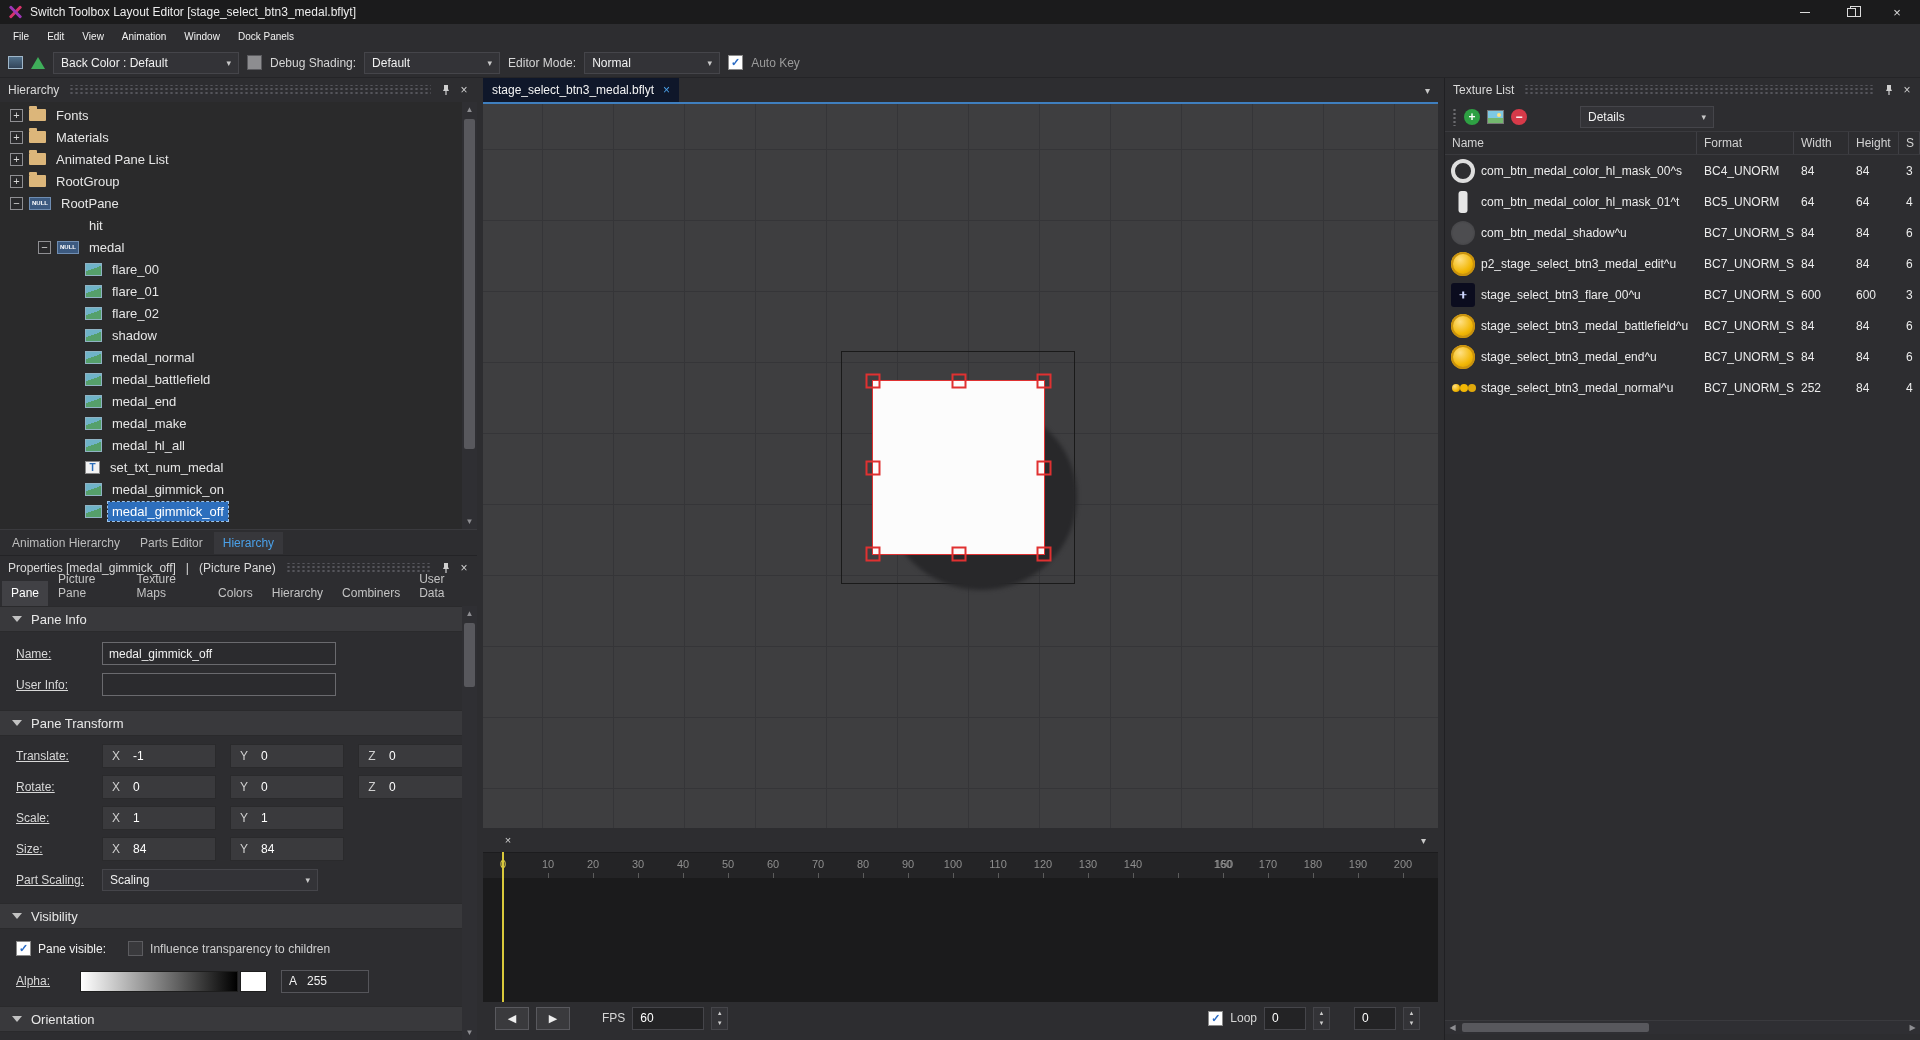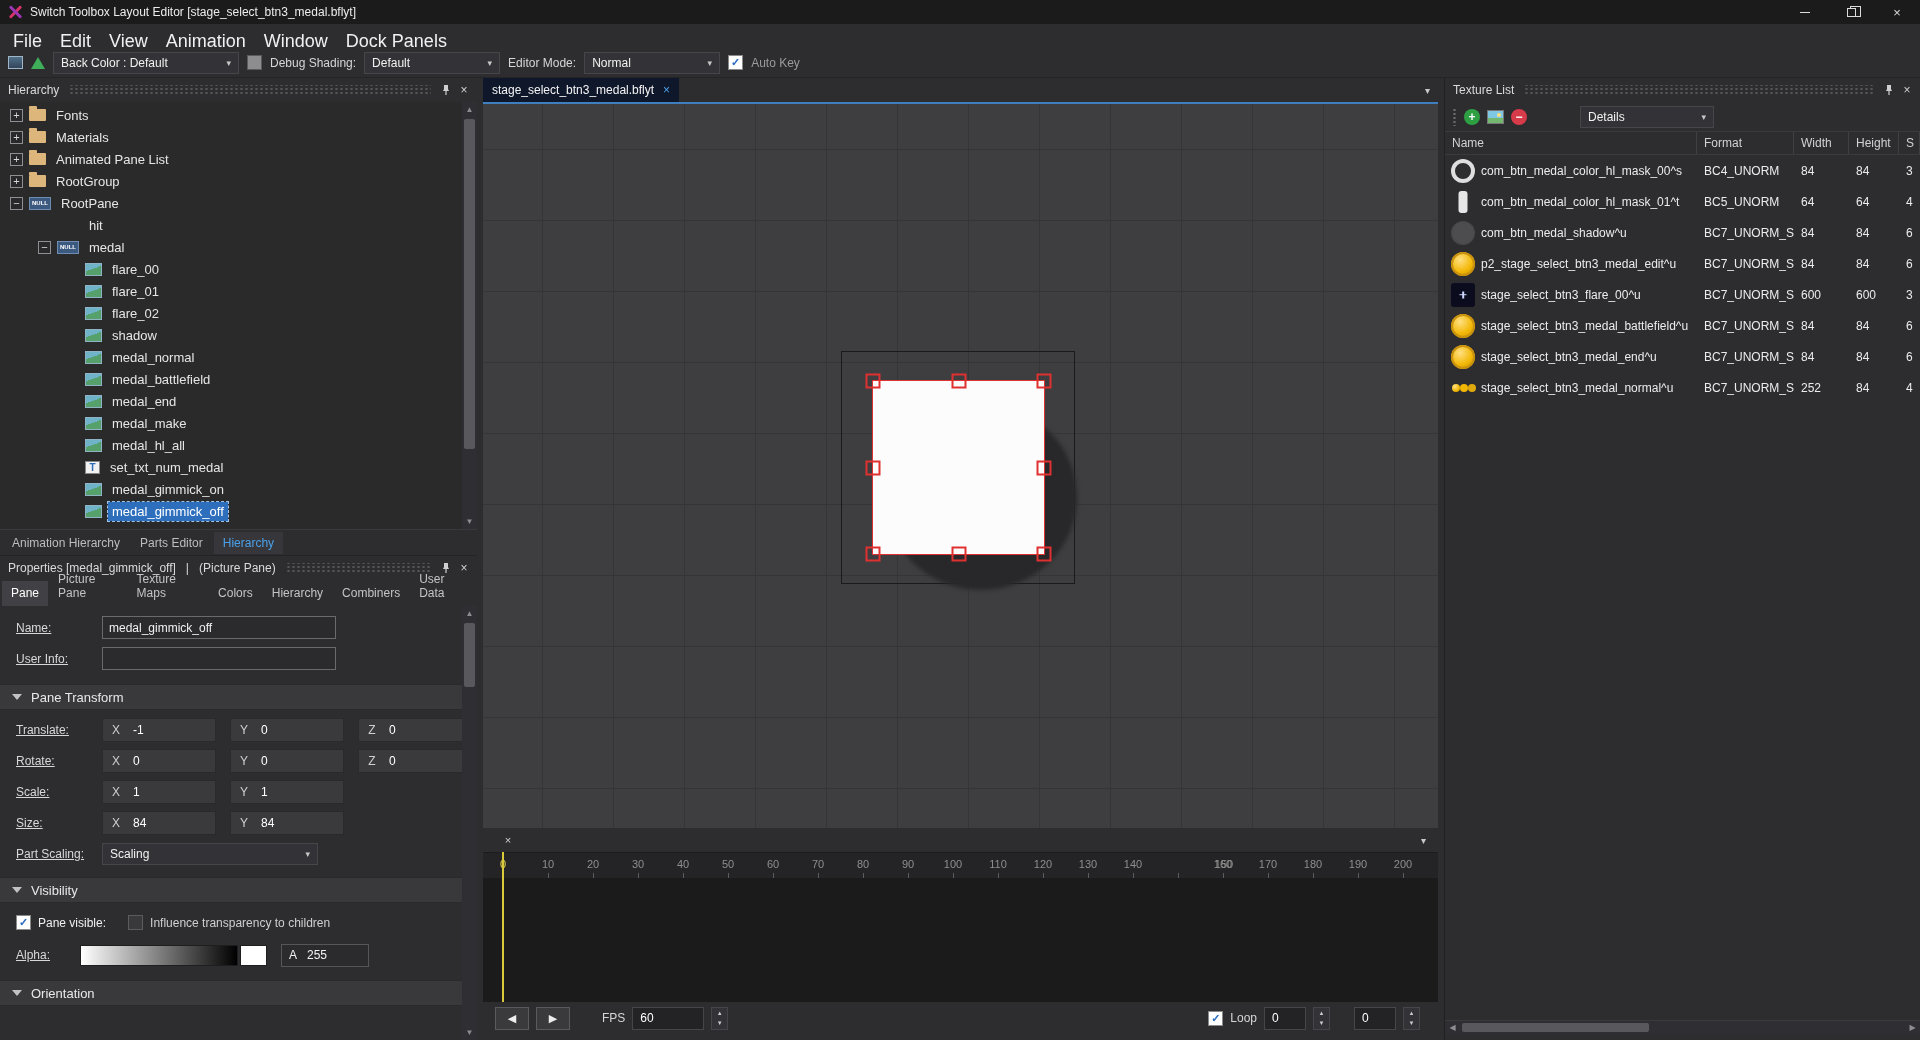--- a/index.html
+++ b/index.html
@@ -17,21 +17,21 @@
   .win-controls { margin-left:auto; display:flex; height:100%; }
   .win-btn { width:46px; display:flex; align-items:center; justify-content:center; color:#dcdcdc; }
   .glyph-min { width:10px; height:1px; background:#dcdcdc; }
   .glyph-restore { width:9px; height:9px; border:1px solid #dcdcdc; position:relative; background:#1b1b1c; }
   .glyph-restore::before { content:''; position:absolute; left:2px; top:-3px; width:9px; height:9px; border:1px solid #dcdcdc; }
   .glyph-restore::after { content:''; position:absolute; inset:0; background:#1b1b1c; }
   .glyph-close { font-size:13px; line-height:1; }
 
   
   .menubar { height:24px; background:#2d2d30; display:flex; align-items:stretch; padding-left:4px; flex:none; }
-  .menu-item { padding:17px 9px; display:flex; align-items:center; color:#f1f1f1; font-size:18px; }
+  .menu-item { padding:7px 9px; display:flex; align-items:center; color:#f1f1f1; font-size:10px; }
   .toolbar { height:30px; background:#2d2d30; border-bottom:1px solid #242427; display:flex; align-items:center; gap:8px; padding:0 8px; flex:none; }
   .tb-screen { width:15px; height:13px; border:1px solid #9fb6c9; background:linear-gradient(#51708a,#33455a); flex:none; }
   .tb-tri { width:0; height:0; border-left:7px solid transparent; border-right:7px solid transparent; border-bottom:12px solid #3fae5a; flex:none; }
   .combo { background:#333337; border:1px solid #45454a; height:22px; display:flex; align-items:center; padding:0 7px; font-size:12px; color:#f1f1f1; }
   .combo .arrow { margin-left:auto; font-size:9px; color:#c8c8c8; padding-left:8px; }
   .w-backcolor { width:186px; }
   .w-debug { width:136px; }
   .w-editor { width:136px; }
   .swatch { width:15px; height:15px; background:#8d8d90; border:1px solid #5a5a5e; }
   .tb-label { font-size:12px; color:#d6d6d6; }
@@ -365,20 +365,24 @@
             <div class="ptab">Picture Pane</div>
             <div class="ptab">Texture Maps</div>
             <div class="ptab">Colors</div>
             <div class="ptab">Hierarchy</div>
             <div class="ptab">Combiners</div>
             <div class="ptab">User Data</div>
           </div>
         <div class="prop-body">
           <div class="prop-inner">
 
+            <div class="section-header">
+              <span class="tri-down"></span>
+              <span>Pane Info</span>
+            </div>
             <div class="form-row" style="margin-top:6px;">
               <span class="form-label">Name:</span>
               <input class="text-input" value="medal_gimmick_off" style="">
             </div>
             <div class="form-row">
               <span class="form-label">User Info:</span>
               <input class="text-input" value="" style="">
             </div>
 
             <div class="section-header" style="margin-top:10px;">

